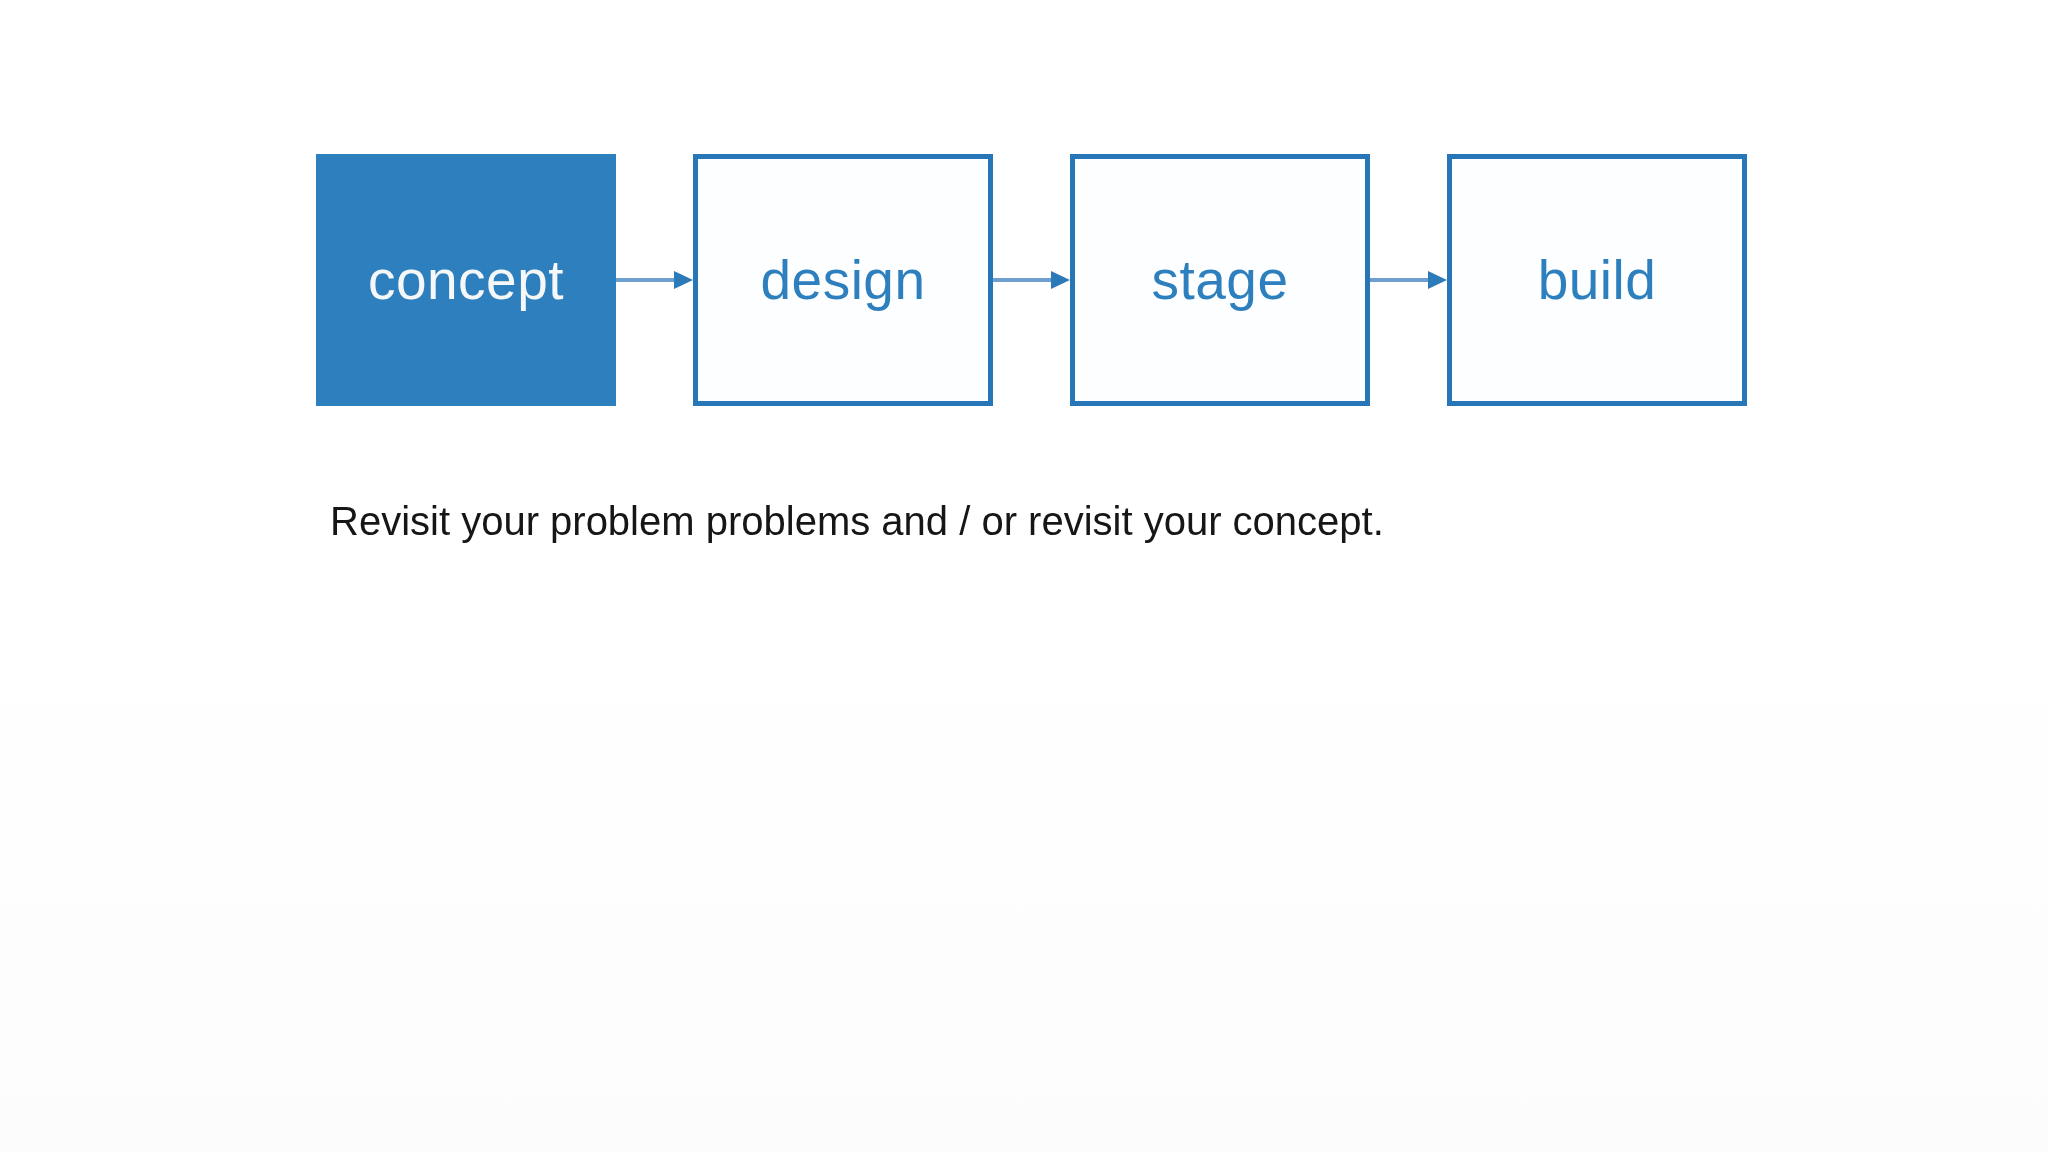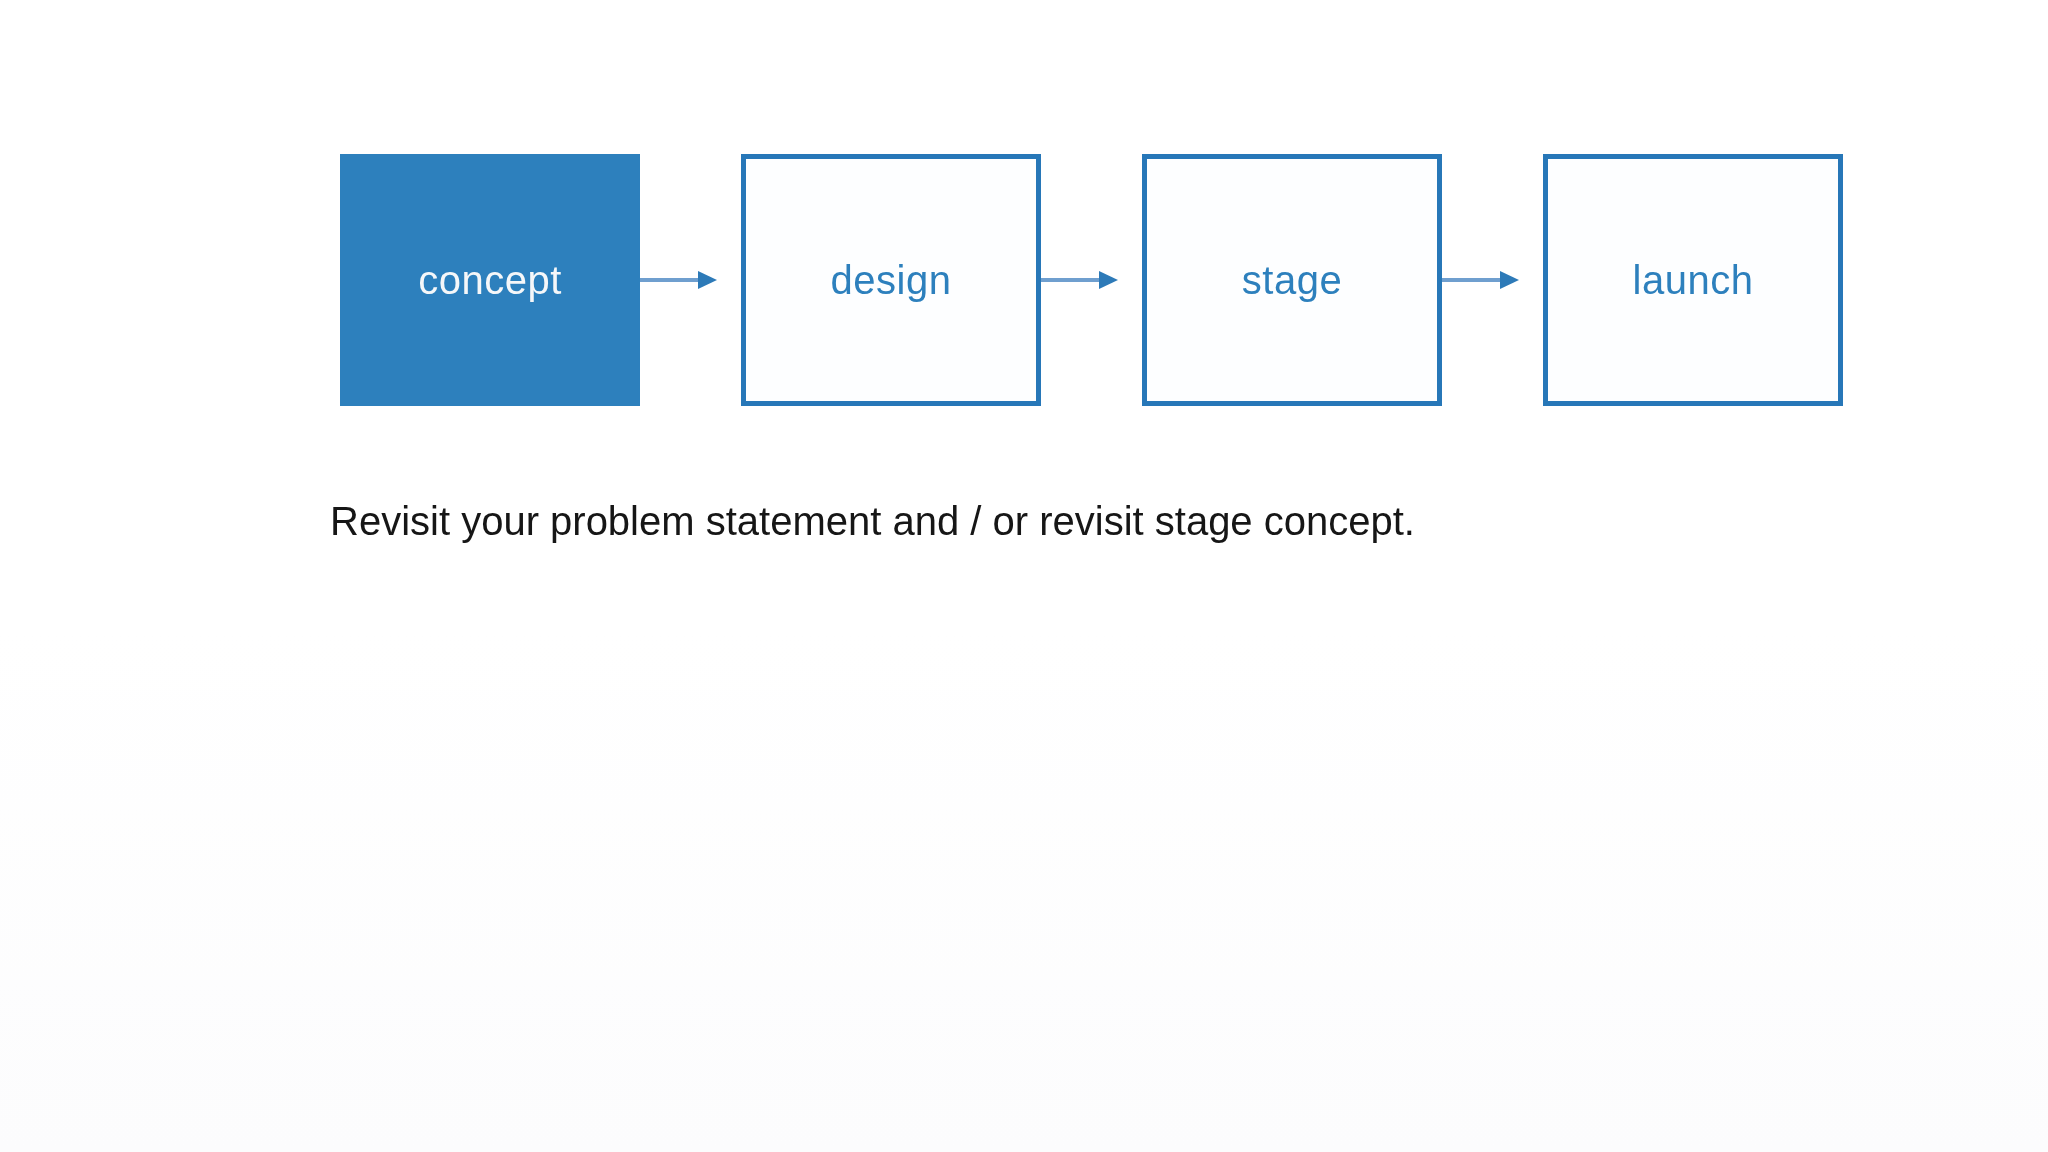--- a/index.html
+++ b/index.html
@@ -34,23 +34,22 @@
     height: 252px;
     display: flex;
     align-items: stretch;
   }
   .stage-box {
     width: 300px;
     box-sizing: border-box;
     display: flex;
     align-items: center;
     justify-content: center;
-    font-size: 40px;
+    font-size: 55px;
     letter-spacing: 0.5px;
-    margin-left: 24px;
   }
   .stage-box.active {
     background: var(--fill);
     color: var(--active-text);
   }
   .stage-box.outlined {
     background: var(--inactive-fill);
     border: 5px solid var(--border);
     color: var(--inactive-text);
     text-align: right;
@@ -116,22 +115,22 @@
     <div class="stage-box outlined">
       <span>stage</span>
     </div>
 
     <div class="arrow">
       <div class="arrow-line"></div>
       <div class="arrow-head"></div>
     </div>
 
     <div class="stage-box outlined">
-      <span>launch</span>
+      <span>build</span>
     </div>
 
   </div>
 
   <div class="note">
-    <div class="note-body">Revisit your problem statement and / or revisit stage concept.</div>
+    <div class="note-body">Revisit your problem problems and / or revisit your concept.</div>
   </div>
 
 </div>
 
 </body></html>

